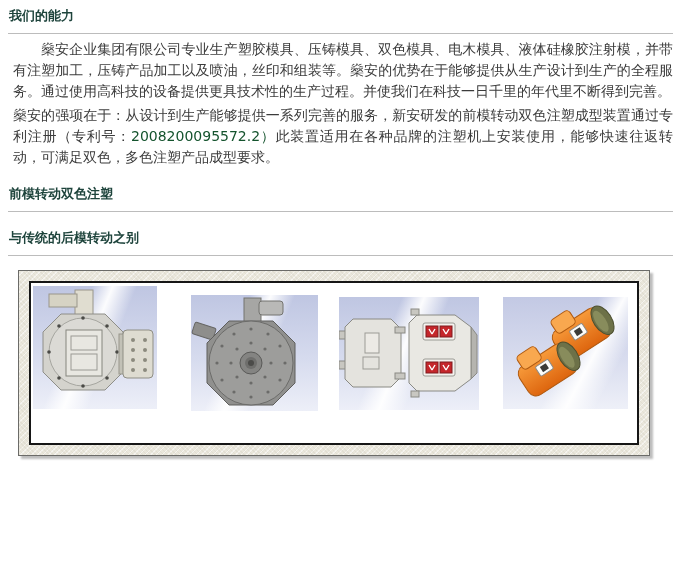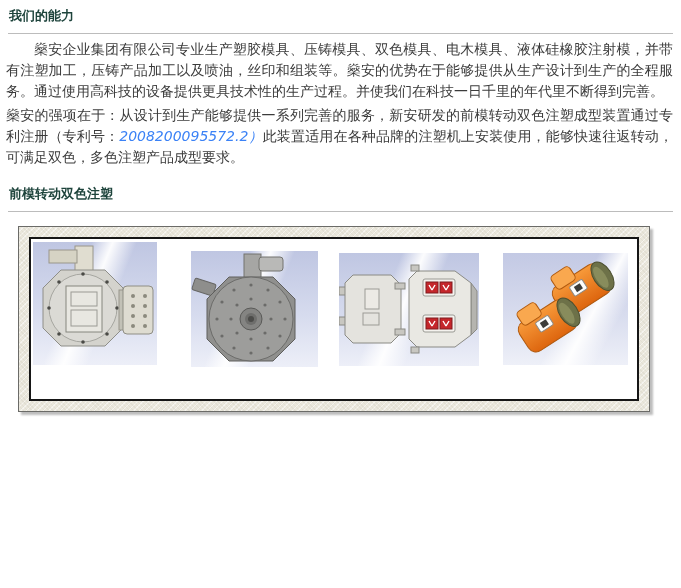--- a/index.html
+++ b/index.html
@@ -11,26 +11,26 @@
   .page{padding:6px 0 0 0;}
 
   h2.sec{
     font-size:13px;line-height:20px;font-weight:bold;color:#1e443c;
     margin:16px 8px 0 8px;padding:0 0 7px 1px;
     border-bottom:1px solid #bcbcbc;
   }
   h2.sec.first{margin-top:0;}
 
   p.body{
-    font-size:14px;line-height:21px;margin:5px 8px 0 6px;
+    font-size:14px;line-height:21px;margin:5px 8px 0 13px;
     text-align:justify;color:#3b3b3b;
   }
   p.body.indent{text-indent:28px;}
   p.body.followup{margin-top:3px;}
-  .patent{color:#3b82f6;font-style:italic;}
+  .patent{color:#14532d;}
 
   
   .panel{
     box-sizing:border-box;position:relative;
     margin:14px 0 0 18px;width:632px;height:186px;
     border:1px solid #6b6b68;padding:10px;
     background-color:#eae7dc;
     background-image:
       repeating-linear-gradient(45deg, rgba(120,115,95,0.07) 0 1px, transparent 1px 3px),
       repeating-linear-gradient(-45deg, rgba(255,255,255,0.55) 0 1px, transparent 1px 4px);
@@ -67,20 +67,21 @@
 
 <div class="page">
 
   <h2 class="sec first">我们的能力</h2>
   <p class="body indent">燊安企业集团有限公司专业生产塑胶模具、压铸模具、双色模具、电木模具、液体硅橡胶注射模，并带有注塑加工，压铸产品加工以及喷油，丝印和组装等。燊安的优势在于能够提供从生产设计到生产的全程服务。通过使用高科技的设备提供更具技术性的生产过程。并使我们在科技一日千里的年代里不断得到完善。</p>
   <p class="body followup"><span>燊安的强项在于：从设计到生产能够提供一系列完善的服务，新安研发的前模转动双色注塑成型装置通过专利注册（专利号：</span><span class="patent">2008200095572.2）</span><span>此装置适用在各种品牌的注塑机上安装使用，能够快速往返转动，可满足双色，多色注塑产品成型要求。</span></p>
 
   <h2 class="sec">前模转动双色注塑</h2>
 
 
+  <h2 class="sec">与传统的后模转动之别</h2>
 
   <div class="panel">
     <div class="panel-inner">
 
       <figure class="fig fig1">
         <div class="photo">
           <svg width="124" height="123" viewBox="0 0 124 123" xmlns="http://www.w3.org/2000/svg">
             <rect x="42" y="4" width="18" height="26" fill="#e0ddd0" stroke="#99968a"></rect>
             <rect x="16" y="8" width="28" height="13" fill="#d6d3c4" stroke="#99968a"></rect>
             <path d="M28 28 H72 L90 46 V86 L72 104 H28 L10 86 V46 Z" fill="#d4d3cd" stroke="#8e8e88"></path>

